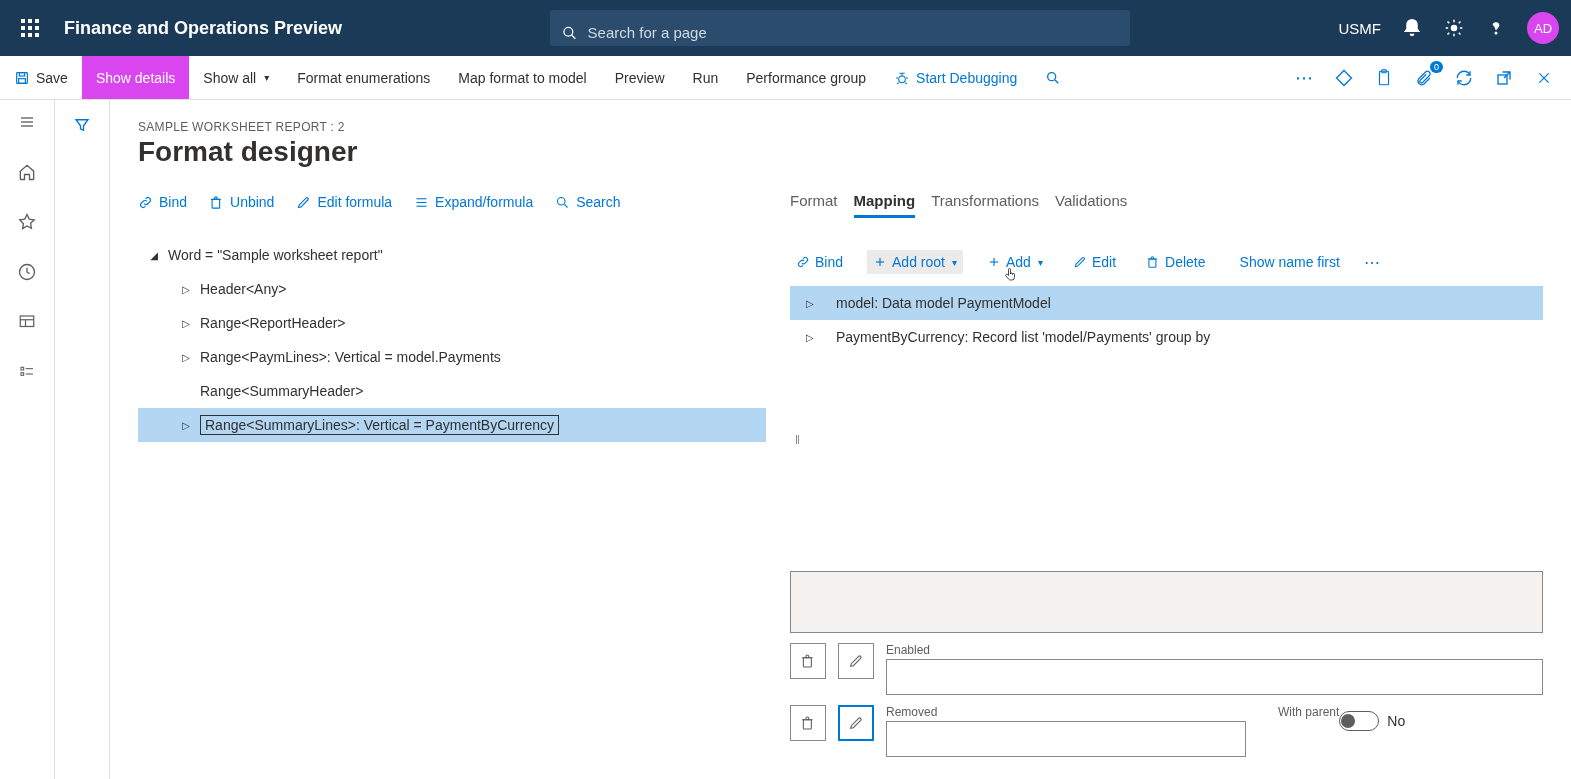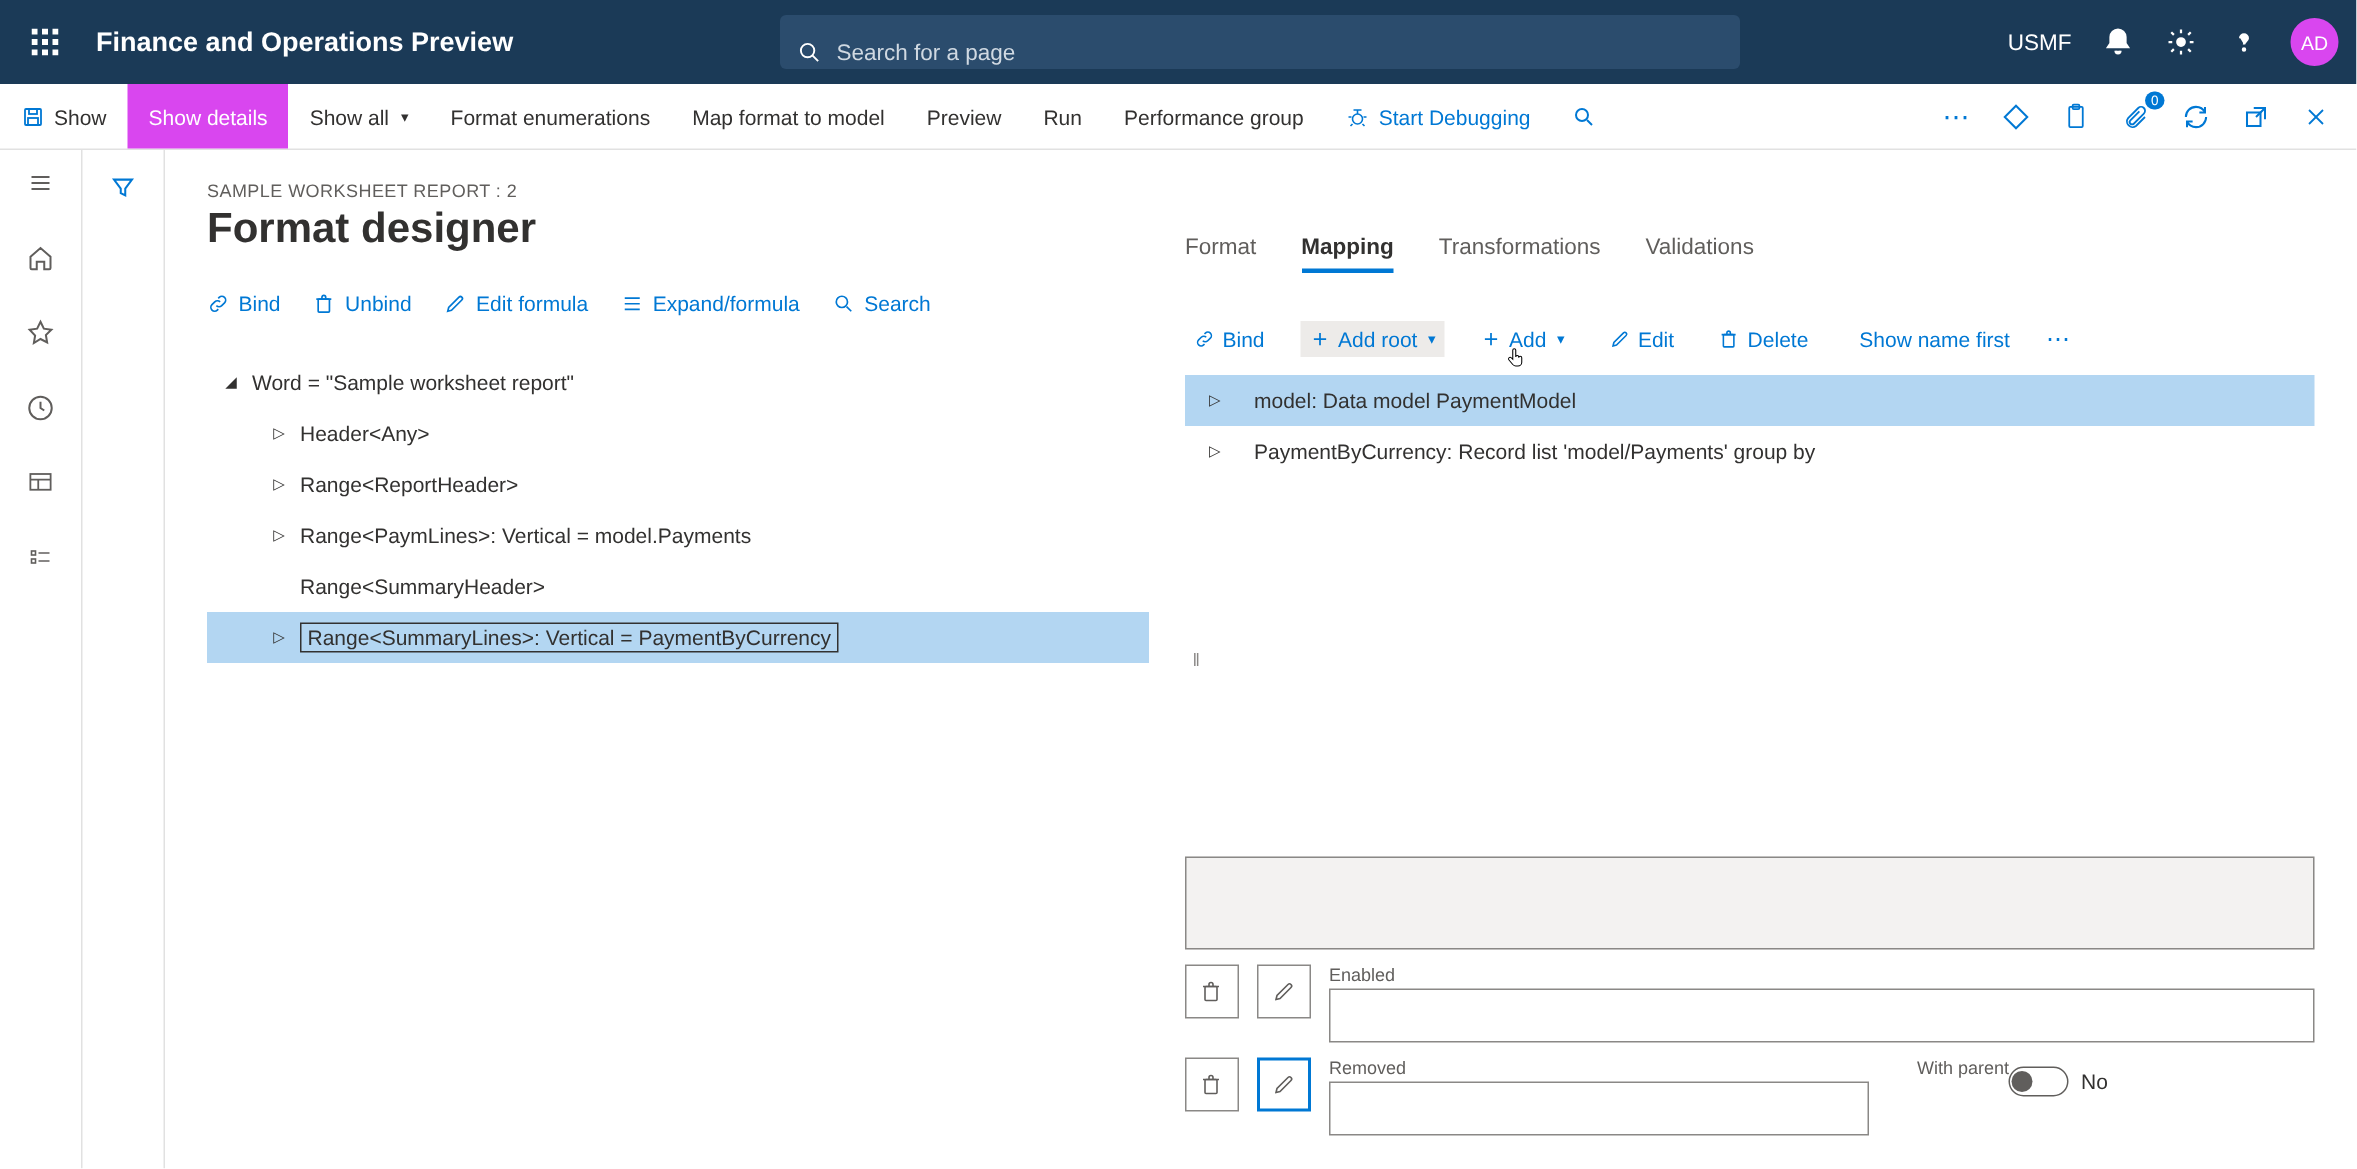--- a/index.html
+++ b/index.html
@@ -4,21 +4,21 @@
 <style>
 * { box-sizing: border-box; margin: 0; padding: 0; }
 body { font-family: "Segoe UI", Arial, sans-serif; font-size: 14px; color: #323130; background: #fff; overflow: hidden; }
 
 
 .top-header { height: 56px; background: #1b3a57; display: flex; align-items: center; padding: 0 12px; color: #fff; }
 .waffle { width: 36px; height: 36px; display: flex; align-items: center; justify-content: center; cursor: pointer; }
 .waffle svg { fill: #fff; }
 .app-title { font-size: 18px; font-weight: 600; margin-left: 16px; flex: 0 0 auto; }
 .search-wrap { flex: 1; display: flex; justify-content: center; }
-.search-box { background: #2b4c6d; width: 640px; height: 36px; border-radius: 4px; display: flex; align-items: flex-start; padding: 17px 12px; }
+.search-box { background: #2b4c6d; width: 580px; height: 36px; border-radius: 4px; display: flex; align-items: flex-end; padding: 5px 12px; }
 .search-box svg { fill: #fff; width: 16px; height: 16px; }
 .search-box input { background: transparent; border: none; color: #fff; font-size: 15px; margin-left: 10px; outline: none; width: 100%; }
 .search-box input::placeholder { color: #d0d9e2; }
 .hdr-right { display: flex; align-items: center; gap: 20px; }
 .company { font-size: 15px; }
 .hdr-icon { width: 22px; height: 22px; display: flex; align-items: center; justify-content: center; cursor: pointer; }
 .hdr-icon svg { fill: #fff; stroke: #fff; }
 .avatar { width: 32px; height: 32px; border-radius: 50%; background: #d946ef; color: #fff; display: flex; align-items: center; justify-content: center; font-size: 13px; font-weight: 400; }
 
 
@@ -54,21 +54,21 @@
 
 .tree { margin-top: 28px; }
 .tree-row { display: flex; align-items: center; height: 34px; padding-left: 4px; }
 .tree-row .caret { width: 16px; text-align: center; font-size: 10px; color: #323130; cursor: pointer; }
 .tree-row.level-1 { padding-left: 8px; }
 .tree-row.level-2 { padding-left: 40px; }
 .tree-row.selected { background: #b3d6f2; }
 .tree-row .node-text { margin-left: 6px; }
 .boxed { border: 1px solid #323130; padding: 1px 4px; }
 
-.tabs-row { display: flex; gap: 30px; margin-top: 36px; }
+.tabs-row { display: flex; gap: 16px; margin-top: 72px; }
 .tab { color: #605e5c; cursor: pointer; padding-bottom: 6px; font-size: 15px; }
 .tab.active { color: #323130; font-weight: 600; border-bottom: 3px solid #0078d4; }
 
 .map-tools { display: flex; align-items: center; gap: 18px; margin-top: 32px; }
 .mt-btn { color: #0078d4; cursor: pointer; display: flex; align-items: center; gap: 5px; font-size: 14px; padding: 4px 6px; }
 .mt-btn.hover { background: #edebe9; }
 .mt-btn svg { stroke: #0078d4; fill: none; width: 14px; height: 14px; }
 .mt-more { color: #0078d4; font-size: 16px; cursor: pointer; }
 
 .map-tree { margin-top: 12px; }
@@ -147,21 +147,21 @@
 </div>
 
 <div class="action-bar">
   <div class="ab-left">
     <div class="ab-btn">
       <svg viewBox="0 0 24 24" fill="none" stroke="#0078d4" stroke-width="1.8">
           <rect x="4" y="4" width="16" height="16" rx="1"></rect>
           <rect x="8" y="4" width="8" height="5"></rect>
           <rect x="7" y="13" width="10" height="7"></rect>
         </svg>
-      <span>Show</span>
+      <span>Save</span>
     </div>
     <div class="ab-btn active">
       <span>Show details</span>
     </div>
     <div class="ab-btn">
       <span>Show all</span>
         <span class="chev">▾</span>
     </div>
     <div class="ab-btn">
         <span>Format enumerations</span>

